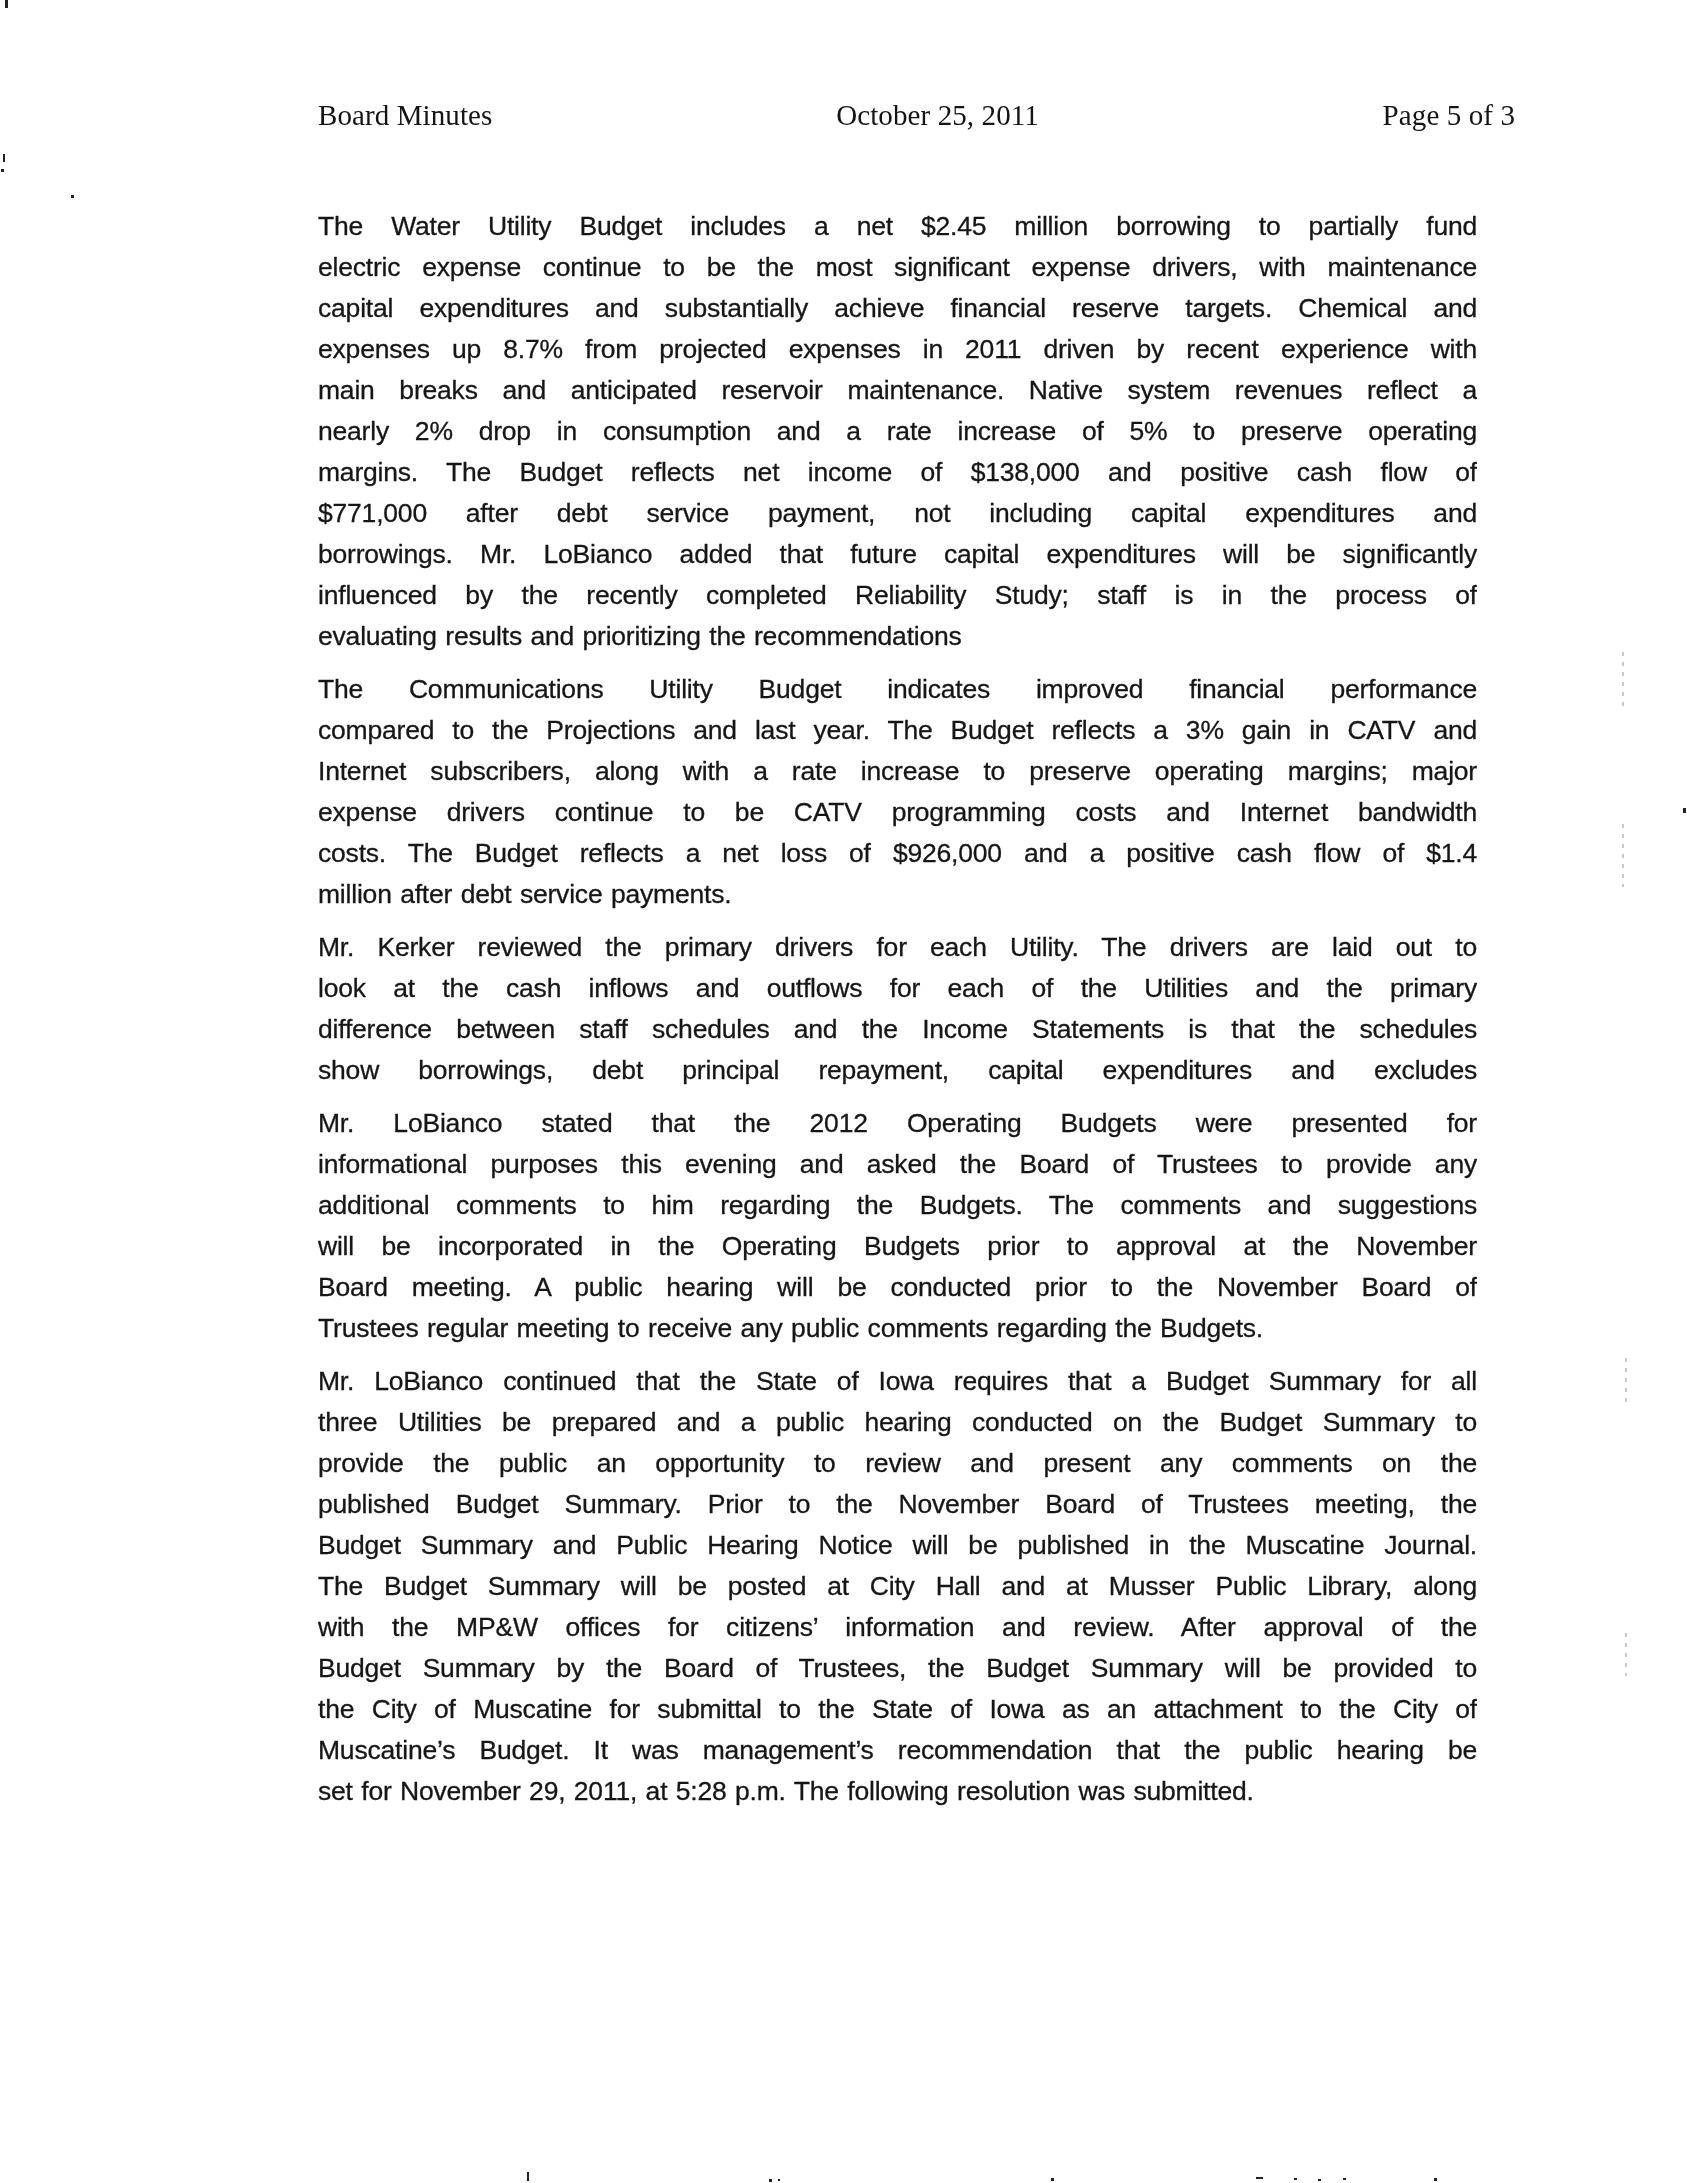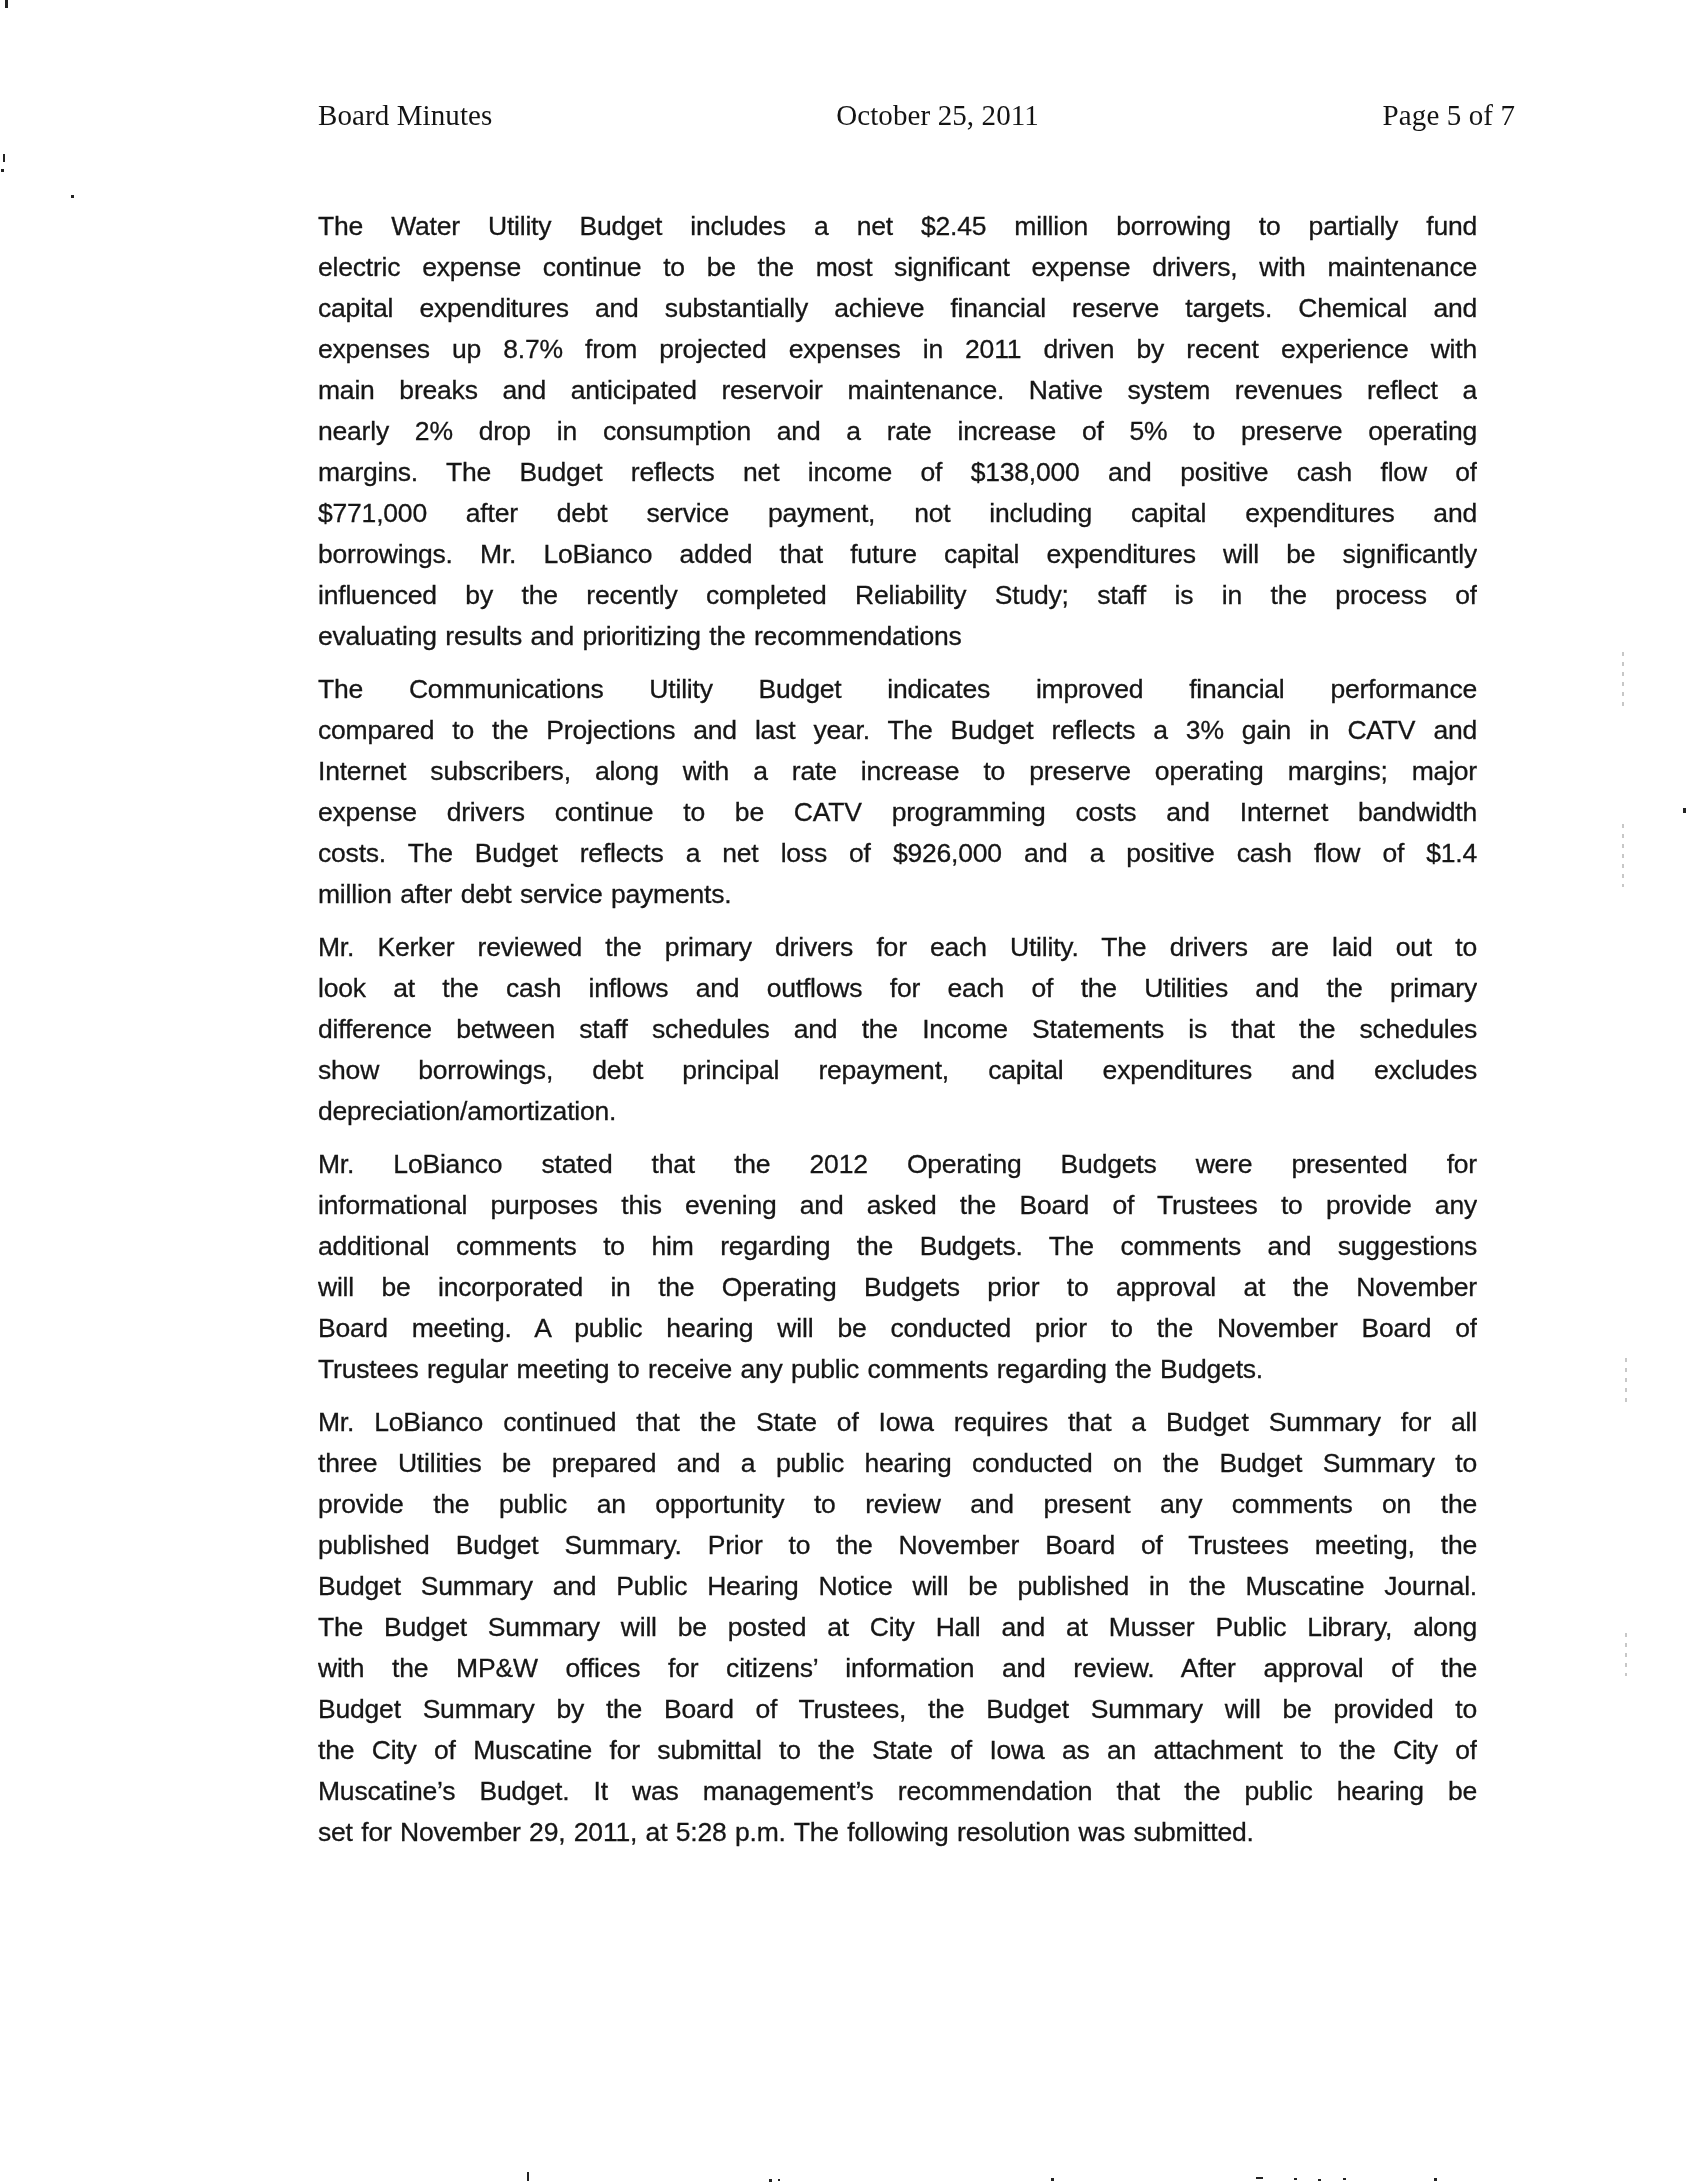--- a/index.html
+++ b/index.html
@@ -73,21 +73,21 @@
   }
 </style>
 </head>
 <body>
 
 <div class="page">
 
   <div class="hdr">
     <span>Board Minutes</span>
     <span>October 25, 2011</span>
-    <span>Page 5 of 7</span>
+    <span>Page 5 of 3</span>
   </div>
 
   <div class="doc-body">
 
     <div class="para">
       <div class="ln">The Water Utility Budget includes a net $2.45 million borrowing to partially fund</div>
       <div class="ln">electric expense continue to be the most significant expense drivers, with maintenance</div>
       <div class="ln">capital expenditures and substantially achieve financial reserve targets.  Chemical and</div>
       <div class="ln">expenses up 8.7% from projected expenses in 2011 driven by recent experience with</div>
       <div class="ln">main breaks and anticipated reservoir maintenance.  Native system revenues reflect a</div>
@@ -106,21 +106,20 @@
       <div class="ln">expense drivers continue to be CATV programming costs and Internet bandwidth</div>
       <div class="ln">costs. The Budget reflects a net loss of $926,000 and a positive cash flow of $1.4</div>
       <div class="ln last">million after debt service payments.</div>
     </div>
 
     <div class="para">
       <div class="ln">Mr. Kerker reviewed the primary drivers for each Utility.  The drivers are laid out to</div>
       <div class="ln">look at the cash inflows and outflows for each of the Utilities and the primary</div>
       <div class="ln">difference between staff schedules and the Income Statements is that the schedules</div>
       <div class="ln">show borrowings, debt principal repayment, capital expenditures and excludes</div>
-      <div class="ln last">depreciation/amortization.</div>
     </div>
 
     <div class="para">
       <div class="ln">Mr. LoBianco stated that the 2012 Operating Budgets were presented for</div>
       <div class="ln">informational purposes this evening and asked the Board of Trustees to provide any</div>
       <div class="ln">additional comments to him regarding the Budgets.  The comments and suggestions</div>
       <div class="ln">will be incorporated in the Operating Budgets prior to approval at the November</div>
       <div class="ln">Board meeting.  A public hearing will be conducted prior to the November Board of</div>
       <div class="ln last">Trustees regular meeting to receive any public comments regarding the Budgets.</div>
     </div>

